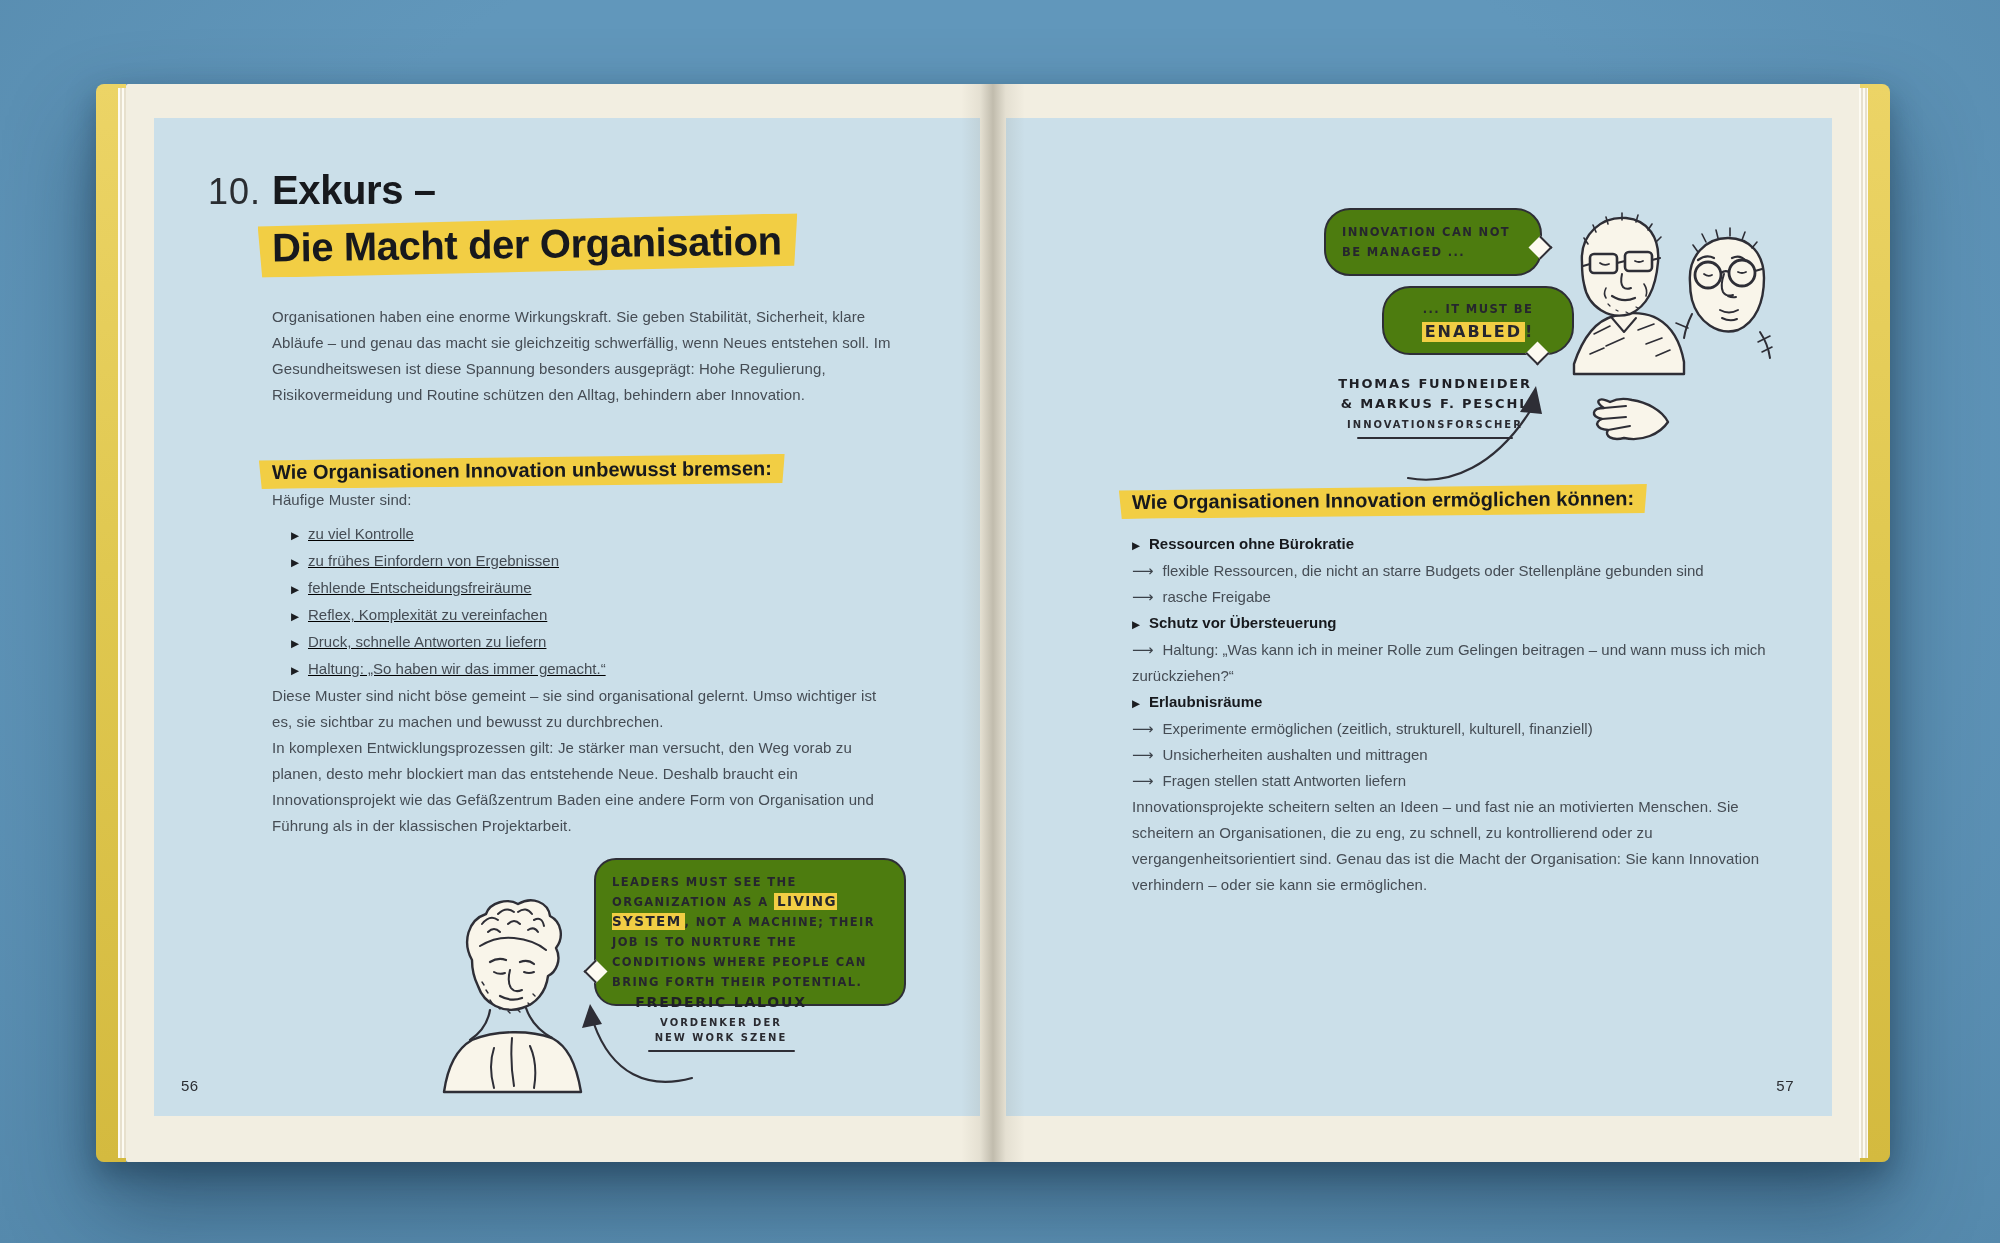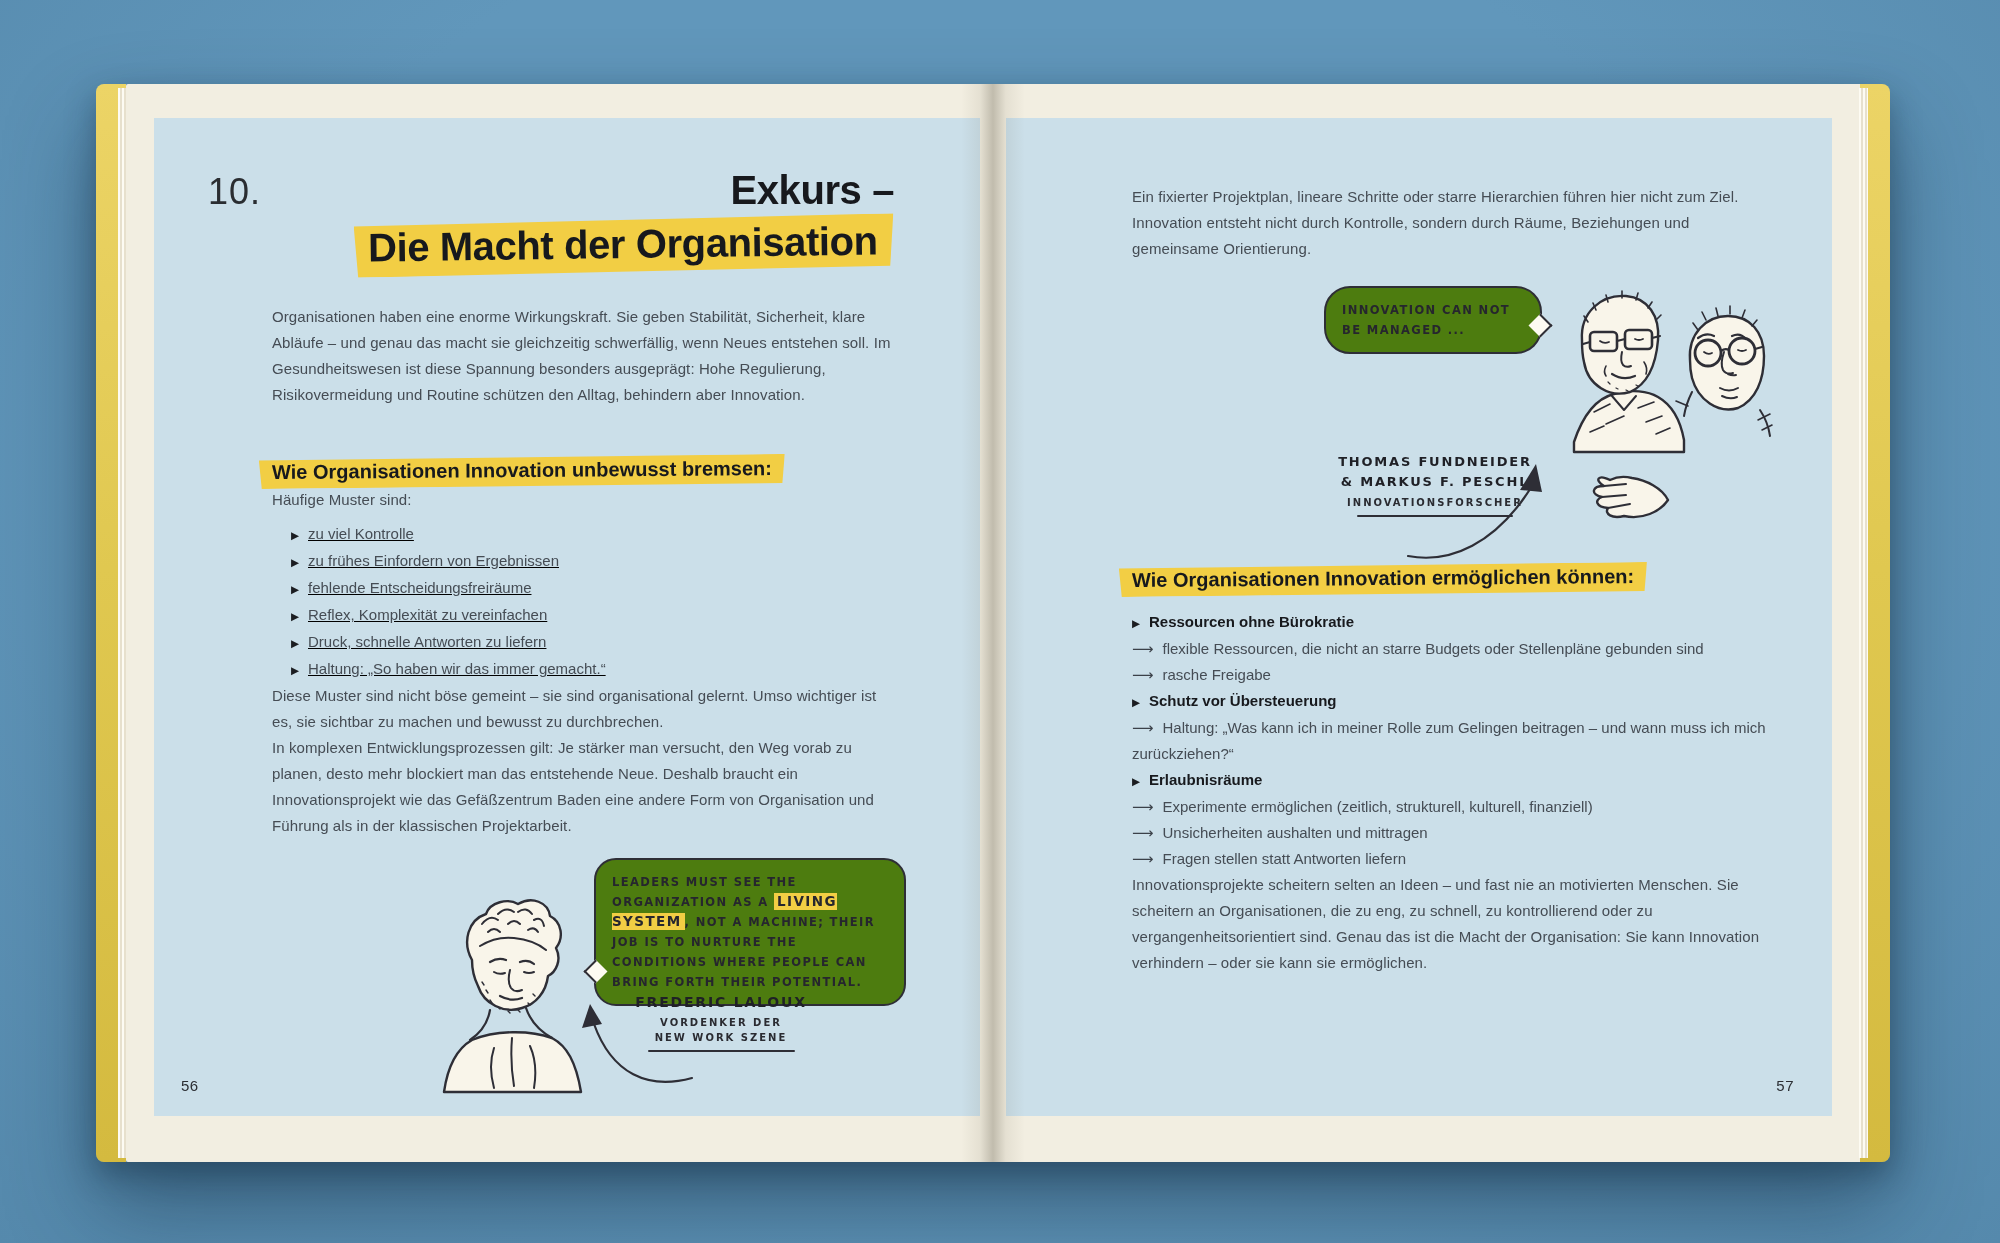--- a/index.html
+++ b/index.html
@@ -35,21 +35,21 @@
 
   
   .content-left{position:relative;padding:30px 86px 0 118px;}
   .content-right{position:relative;padding:66px 58px 0 126px;}
   .body-text{font-size:15px;line-height:26px;color:var(--body-text,#454c54);letter-spacing:.1px;}
   p.body-text{margin:0;}
   .para-gap{margin-top:26px;}
 
   .title-block{position:relative;margin-top:16px;}
   .chapter-num{position:absolute;left:-64px;top:7px;font-size:36px;font-weight:400;color:#2a2d31;letter-spacing:1px;}
-  .title-line{font-size:40px;line-height:53px;font-weight:700;color:var(--heading-text,#17191d);letter-spacing:-.4px;text-align:right;}
+  .title-line{font-size:40px;line-height:53px;font-weight:700;color:var(--heading-text,#17191d);letter-spacing:-.4px;}
   .title-hl{display:inline-block;background:var(--highlight-yellow,#f2ce44);padding:1px 16px 3px 14px;margin-left:-14px;
     transform:rotate(-.8deg);clip-path:polygon(0 10%,100% 0,99.3% 92%,.7% 100%);}
 
   .section-heading{display:inline-block;background:var(--highlight-yellow,#f2ce44);
     font-size:20px;font-weight:700;color:var(--heading-text,#17191d);
     padding:3px 13px 5px;margin-left:-13px;transform:rotate(-.45deg);
     clip-path:polygon(0 8%,100% 0,99.5% 94%,.5% 100%);}
   .mt-heading{margin-top:48px;}
   .mt-listintro{margin-top:28px;}
 
@@ -162,26 +162,30 @@
         </div>
 
         <div class="page-num page-num-left">56</div>
       </div>
     </div>
 
     <div class="page page-right">
       <div class="panel">
         <div class="content-right">
 
-          <p class="body-text">Ein fixierter Projektplan, lineare Schritte oder starre Hierarchien führen hier nicht zum Ziel. Innovation entsteht nicht durch Kontrolle, sondern durch Räume, Beziehungen und gemeinsame Orientierung.</p>
 
           <div class="illu-right">
             <div class="bubble" style="left:192px;top:10px;width:218px;border-radius:26px;">
               <div class="tail tail-right"></div>
               <span class="hand">INNOVATION CAN NOT BE MANAGED ...</span>
+            </div>
+            <div class="bubble" style="left:250px;top:88px;width:192px;border-radius:28px;text-align:center;">
+              <div class="tail tail-down"></div>
+              <div class="hand">... IT MUST BE</div>
+              <div style="margin-top:3px;"><span class="hand hl-yellow enabled">ENABLED</span><span class="hand enabled">!</span></div>
             </div>
 
             <svg style="position:absolute;left:420px;top:6px;" width="240" height="245" viewBox="0 0 240 245">
               <path class="paper" stroke-width="2.4" d="M22,160 C32,130 46,116 62,112 C80,107 96,109 106,115 C120,123 128,136 132,158 L132,170 L22,170 Z"></path>
               <path class="ink" stroke-width="1.6" d="M42,130 l16,-8 M54,142 l18,-8 M38,150 l14,-6 M86,126 l16,-6 M94,140 l16,-6 M104,152 l14,-6"></path>
               <path class="ink" stroke-width="2" d="M60,114 l12,14 l12,-14"></path>
               <path class="paper" stroke-width="2.4" d="M30,58 C28,30 50,12 74,14 C96,16 108,34 106,58 C104,82 96,102 78,110 C58,116 36,104 32,80 C30,72 30,64 30,58 Z"></path>
               <path class="ink" stroke-width="1.6" d="M36,40 l-4,-6 M44,28 l-3,-7 M56,20 l-2,-7 M70,16 l0,-7 M84,18 l2,-7 M96,26 l4,-6 M104,38 l5,-5"></path>
               <rect class="ink" stroke-width="2.6" x="38" y="50" width="27" height="19" rx="4"></rect>
               <rect class="ink" stroke-width="2.6" x="73" y="48" width="27" height="19" rx="4"></rect>

